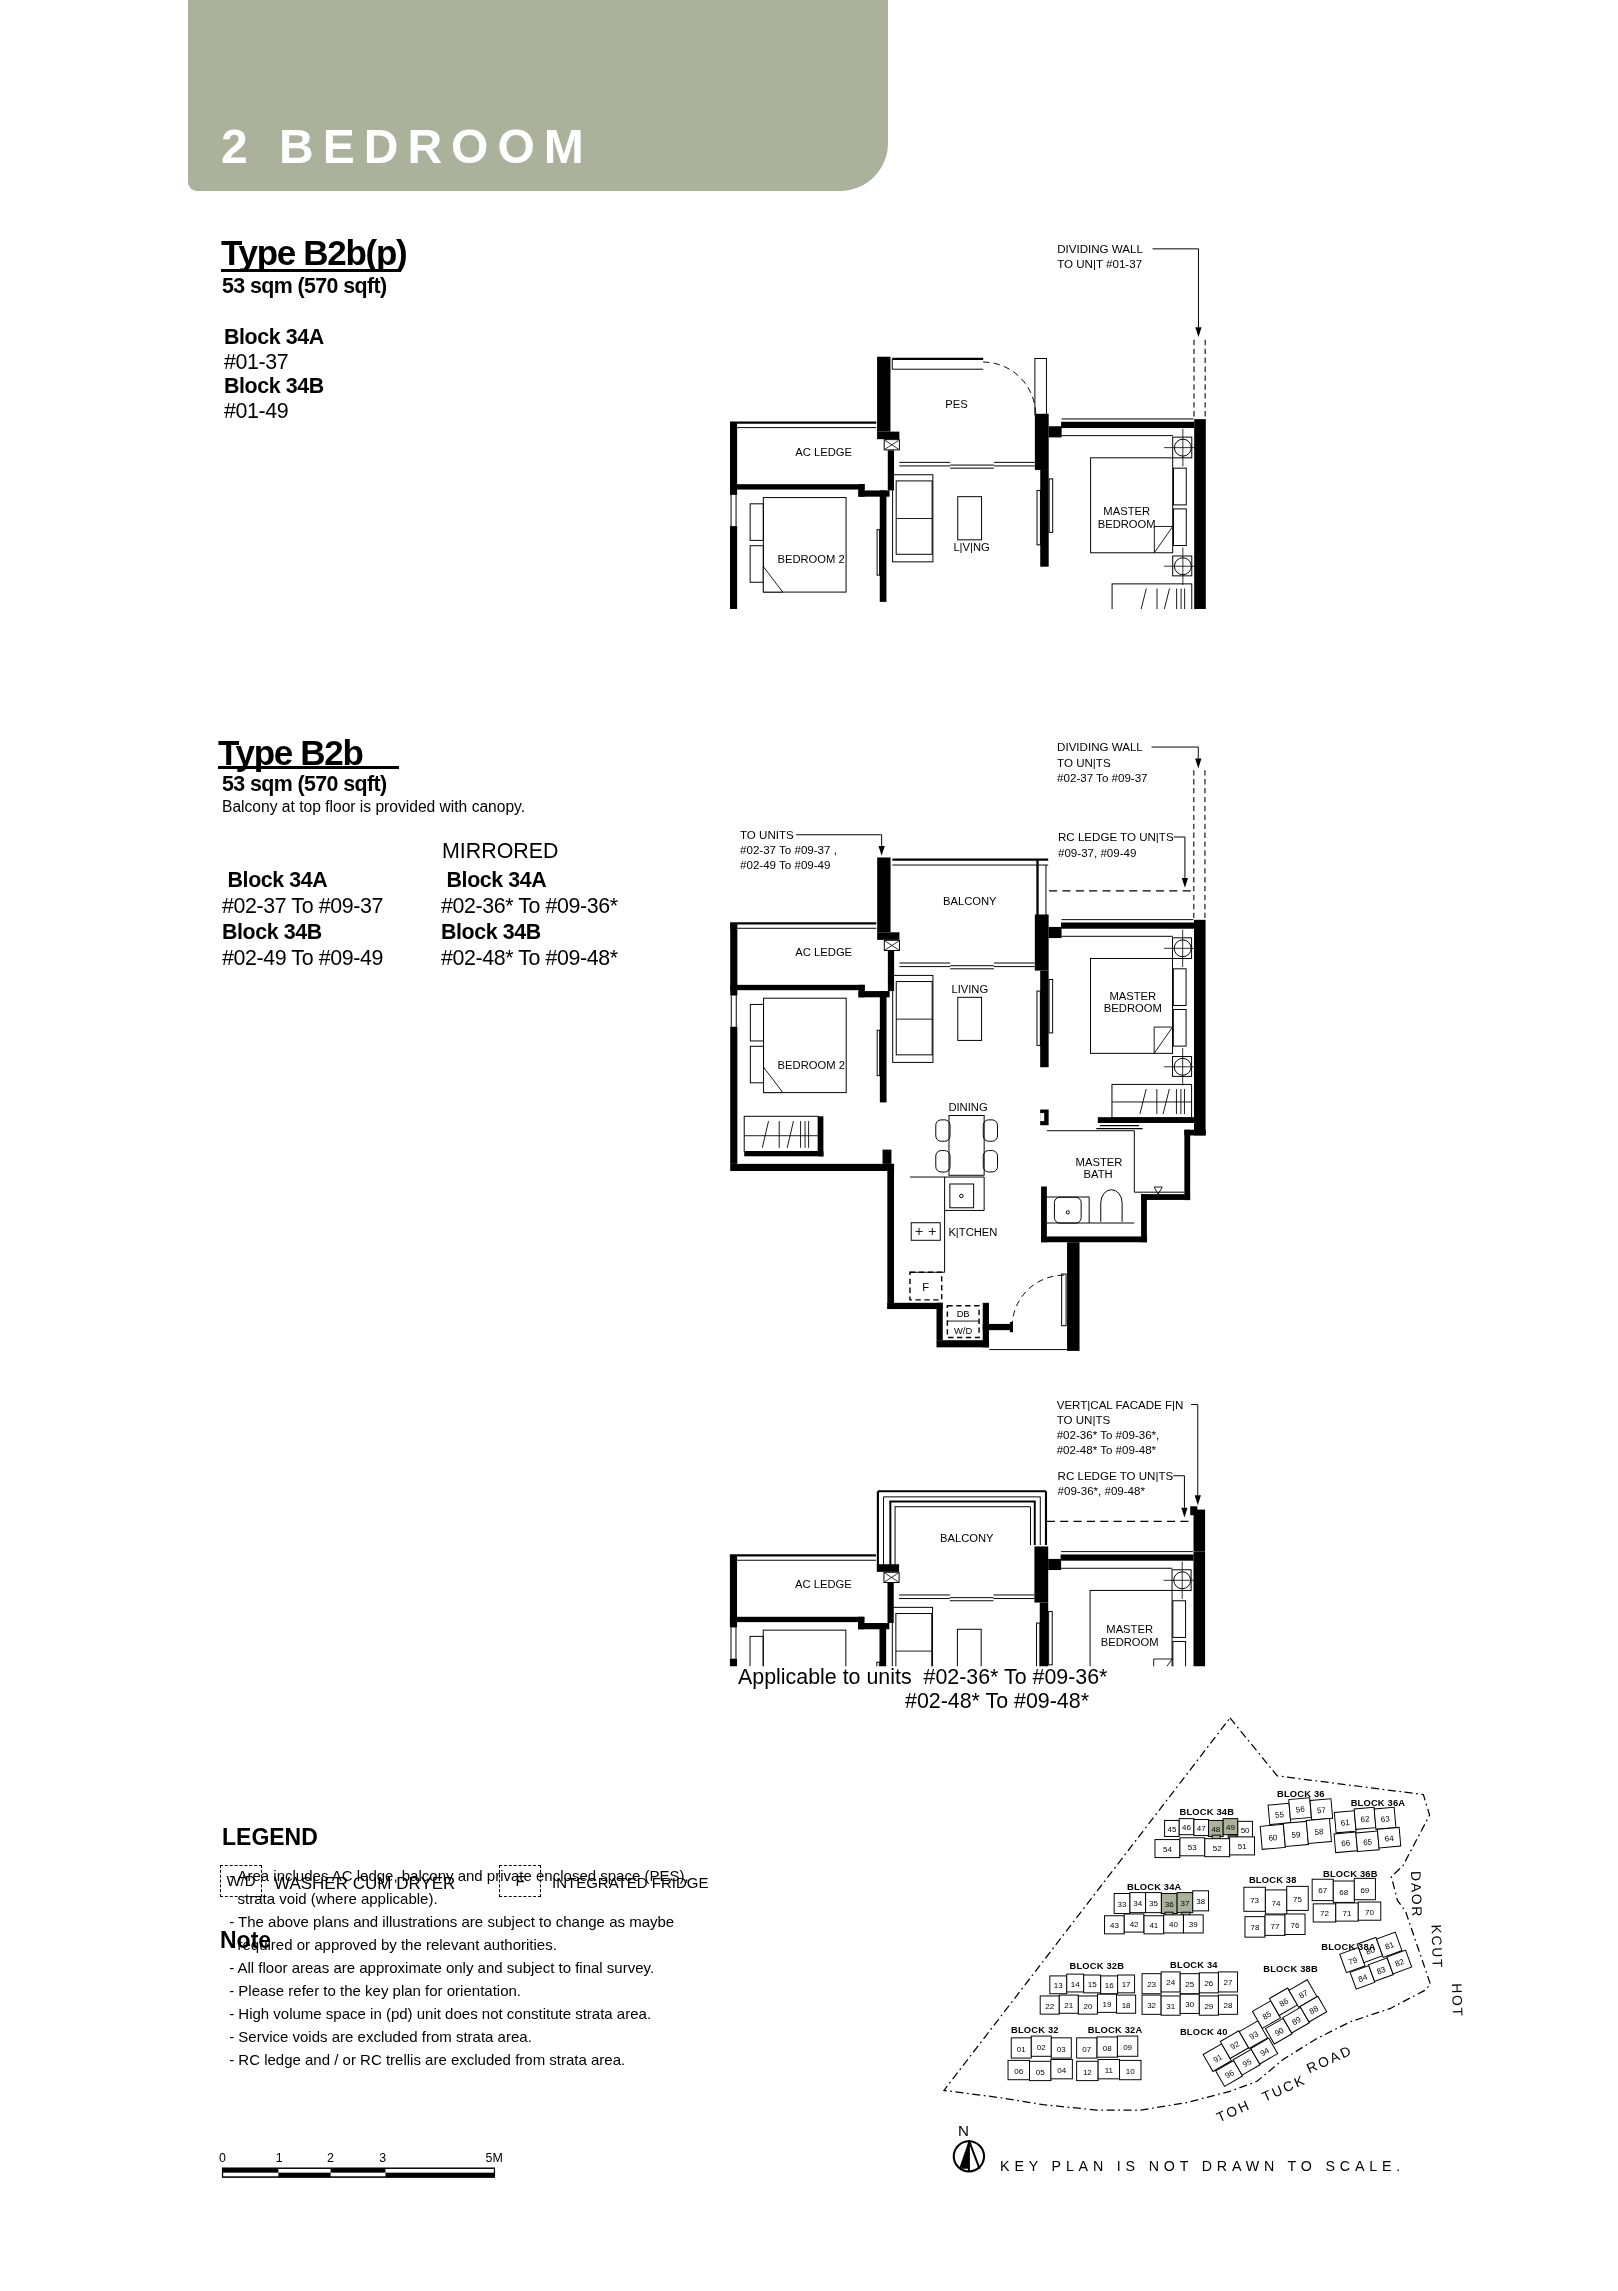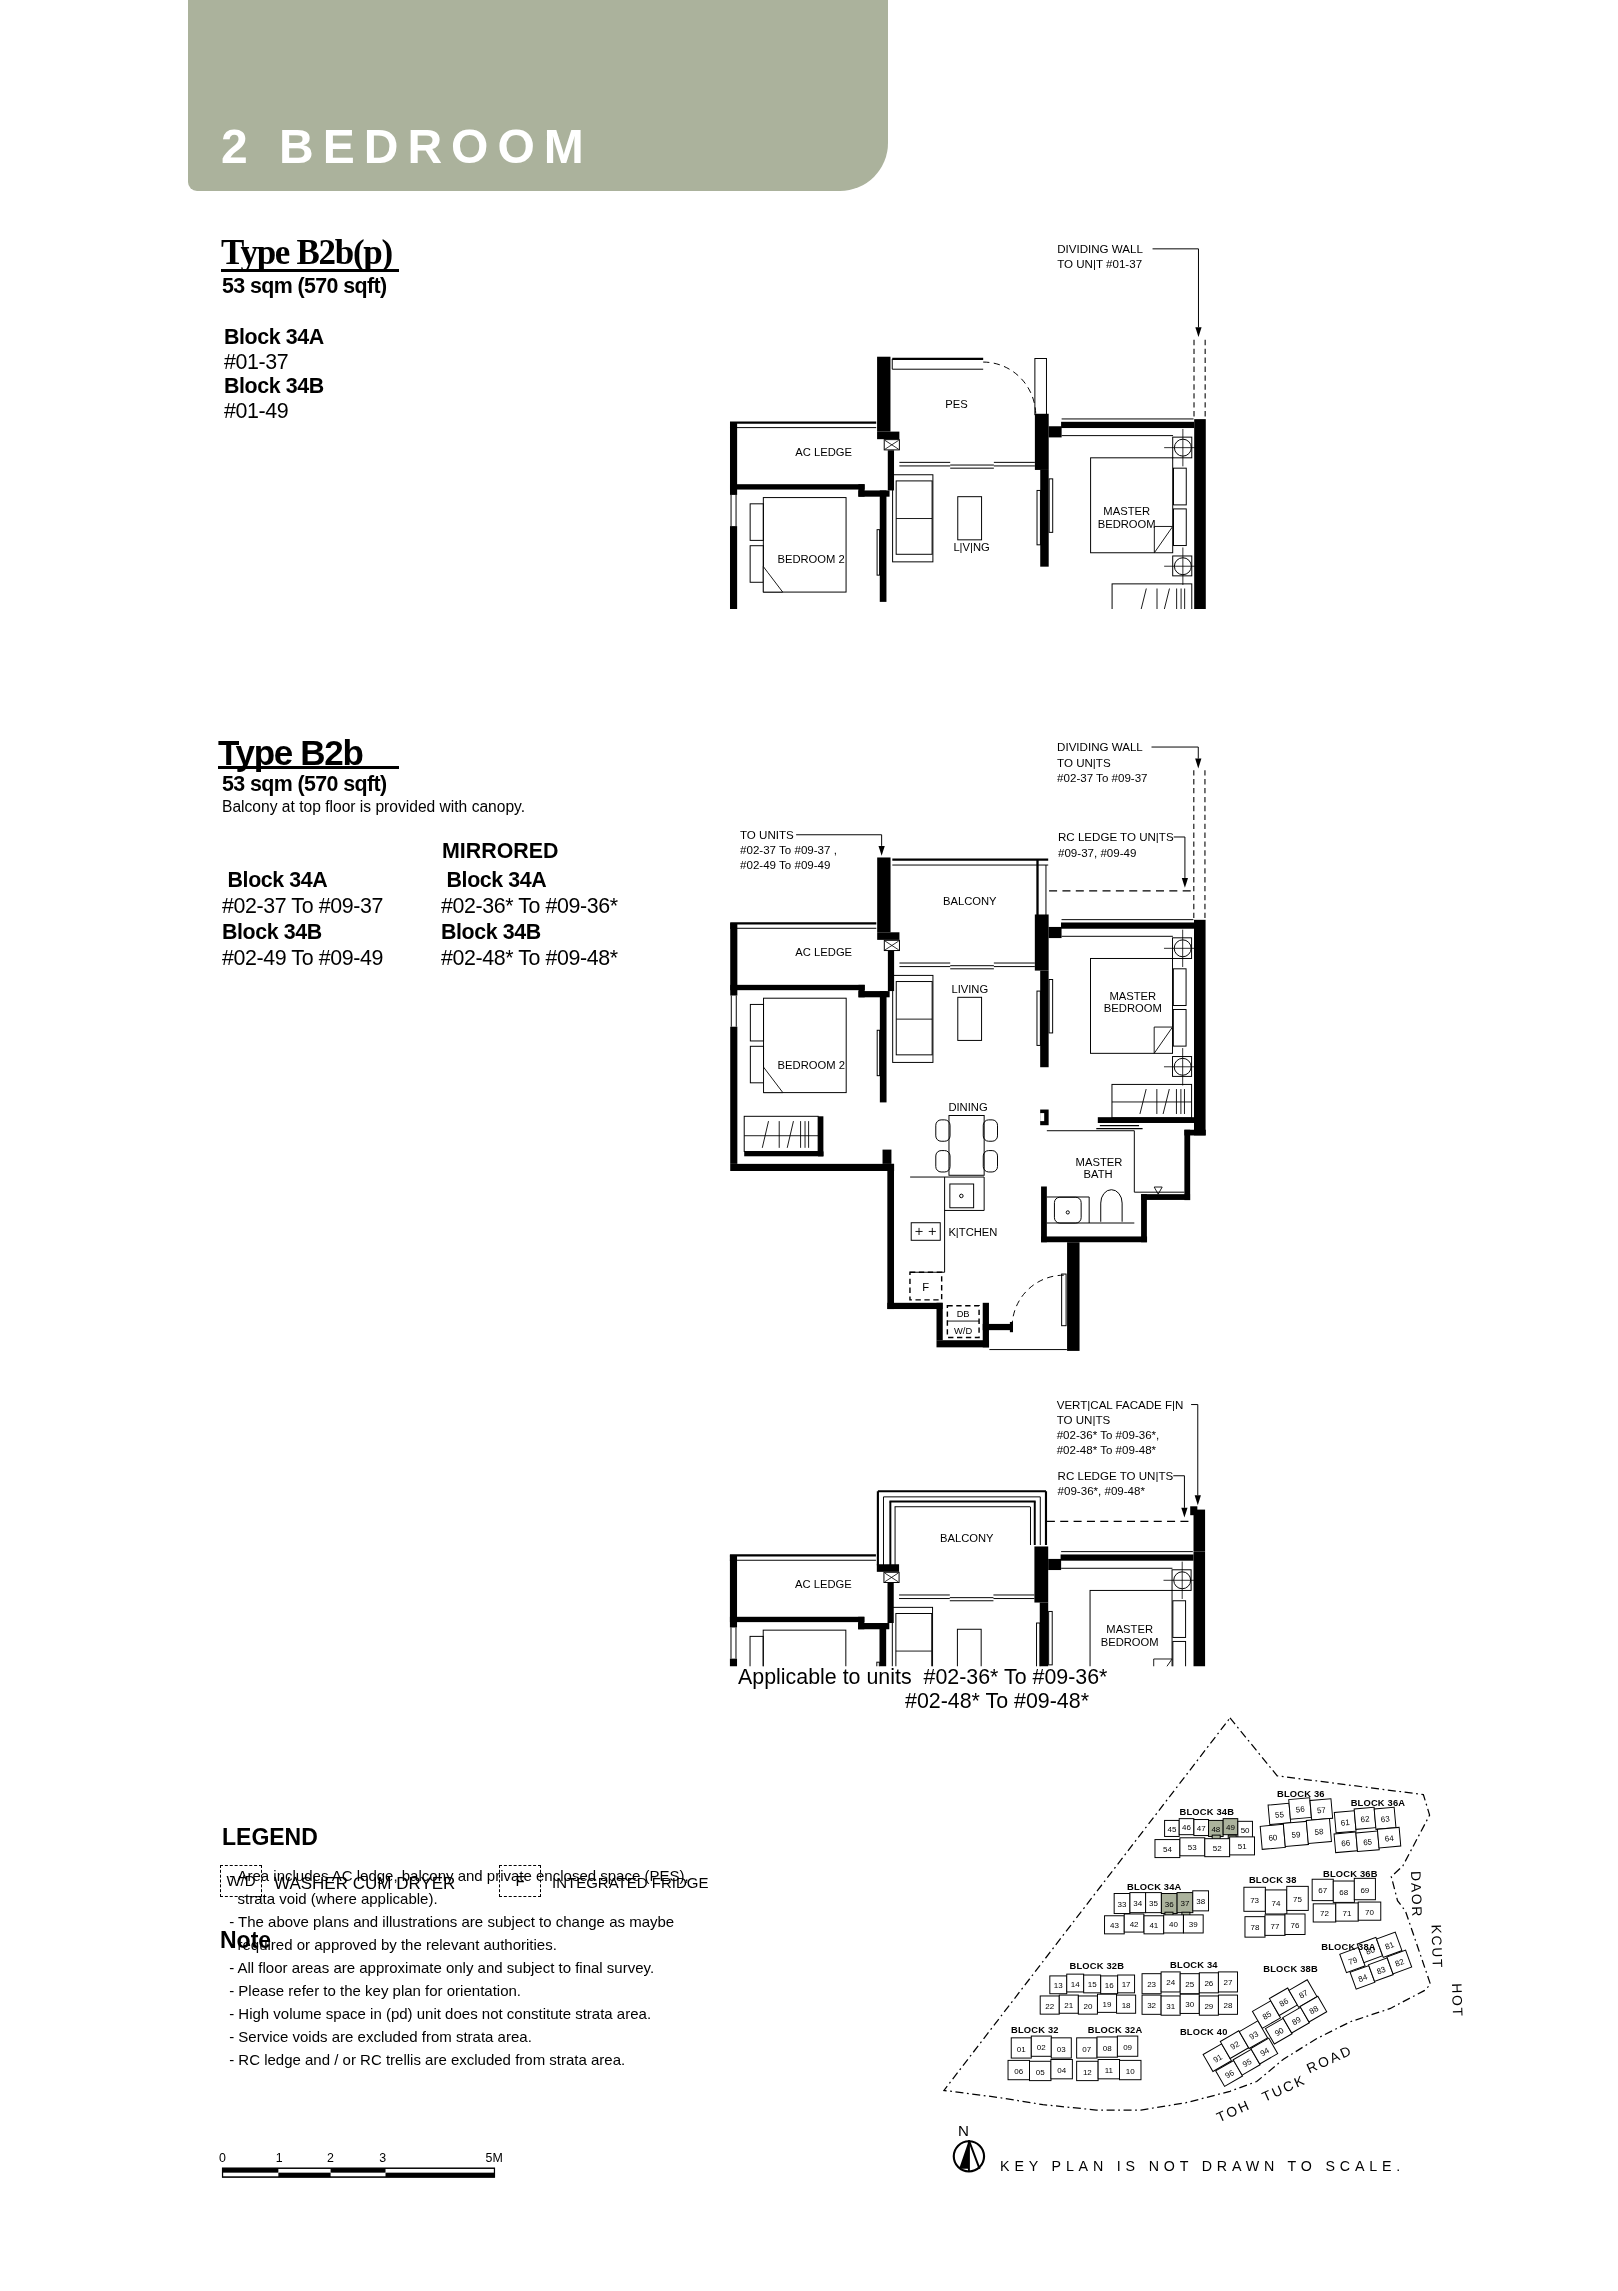--- a/index.html
+++ b/index.html
@@ -16,37 +16,37 @@
   .tn{fill:none;stroke:#000;stroke-width:1.1;}
 </style>
 </head>
 <body>
 <div id="page">
 
 <div class="abs" style="left:188px;top:0;width:700px;height:191px;background:#abb29c;border-radius:0 0 48px 9px;"></div>
 
 <div class="abs" style="left:221px;top:119px;font-size:48px;font-weight:bold;color:#fff;letter-spacing:9px;">2 BEDROOM</div>
 
-<div class="abs" style="left:221px;top:233px;font-size:35px;font-weight:bold;letter-spacing:-1.3px;font-family:Liberation Serif, serif;">Type B2b(p)</div>
+<div class="abs" style="left:221px;top:233px;font-size:35px;font-weight:bold;letter-spacing:-1.3px;">Type B2b(p)</div>
 <div class="abs" style="left:221px;top:269px;width:178px;height:2.7px;background:#000;"></div>
 
 <div class="abs" style="left:222px;top:274px;font-size:21.4px;font-weight:bold;letter-spacing:-0.6px;">53 sqm (570 sqft)</div>
 
 <div class="abs" style="left:224px;top:325px;font-size:21.4px;line-height:24.5px;letter-spacing:-0.4px;">
 <b>Block 34A</b><br>#01-37<br><b>Block 34B</b><br>#01-49
 </div>
 
 <div class="abs" style="left:218px;top:733px;font-size:35px;font-weight:bold;letter-spacing:-1.3px;">Type B2b</div>
 <div class="abs" style="left:218px;top:766px;width:181px;height:2.7px;background:#000;"></div>
 
 <div class="abs" style="left:222px;top:772px;font-size:21.4px;font-weight:bold;letter-spacing:-0.6px;">53 sqm (570 sqft)</div>
 
 <div class="abs" style="left:222px;top:798px;font-size:15.6px;">Balcony at top floor is provided with canopy.</div>
 
-<div class="abs" style="left:442px;top:839px;font-size:21.4px;font-weight:bold;">MIRRORED</div>
+<div class="abs" style="left:442px;top:839px;font-size:21.4px;font-weight:normal;">MIRRORED</div>
 
 <div class="abs" style="left:222px;top:867px;font-size:21.4px;line-height:26px;letter-spacing:-0.4px;">
 <b>&nbsp;Block 34A</b><br>#02-37 To #09-37<br><b>Block 34B</b><br>#02-49 To #09-49
 </div>
 
 <div class="abs" style="left:441px;top:867px;font-size:21.4px;line-height:26px;letter-spacing:-0.4px;">
 <b>&nbsp;Block 34A</b><br>#02-36* To #09-36*<br><b>Block 34B</b><br>#02-48* To #09-48*
 </div>
 
 <div class="abs" style="left:738px;top:1665px;font-size:21.4px;text-align:right;">Applicable to units&nbsp;&nbsp;#02-36* To #09-36*</div>

